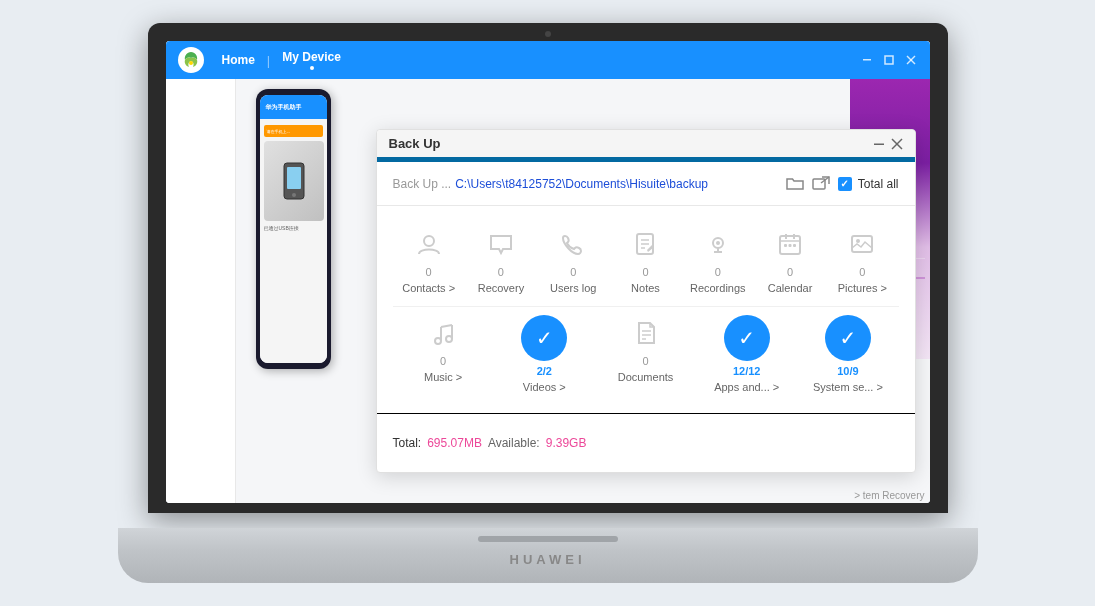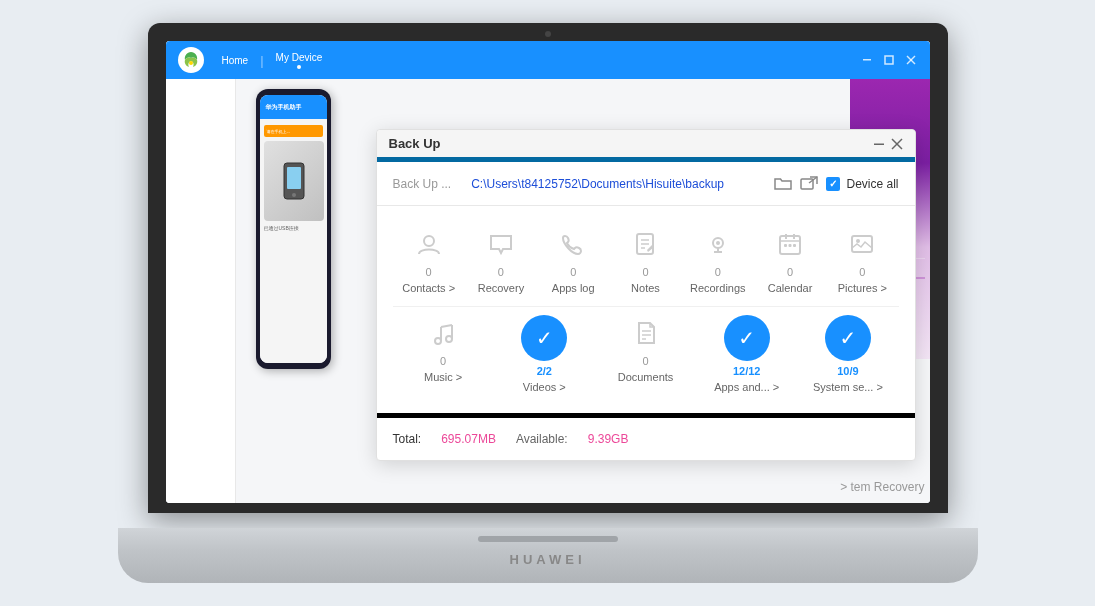--- a/index.html
+++ b/index.html
@@ -109,22 +109,22 @@
       overflow: hidden;
     }
     .hisuite-nav {
       display: flex;
       align-items: center;
       gap: 0;
       flex: 1;
     }
     .nav-item {
       color: white;
-      font-size: 10px;
-      font-weight: 400;
+      font-size: 12px;
+      font-weight: 700;
       padding: 0 8px;
     }
     .nav-divider {
       color: rgba(255,255,255,0.5);
       font-size: 13px;
       padding: 0 4px;
     }
     .nav-item.active {
       color: white;
     }
@@ -263,23 +263,23 @@
       bottom: 100px;
       left: 5px;
       right: 5px;
       height: 1px;
       background: rgba(255,255,255,0.3);
     }
 
     
     .system-recovery {
       position: absolute;
-      bottom: 9px;
+      bottom: 2px;
       right: 5px;
-      font-size: 12px;
+      font-size: 10px;
       color: #999;
     }
 
     
     .backup-dialog {
       position: absolute;
       top: 50px;
       left: 140px;
       width: 540px;
       background: white;
@@ -314,21 +314,21 @@
       color: #999;
       font-size: 10px;
     }
 
     .dialog-path-bar {
       height: 44px;
       border-bottom: 1px solid #e8e8e8;
       display: flex;
       align-items: center;
       padding: 0 16px;
-      gap: 20px;
+      gap: 4px;
     }
     .path-label {
       font-size: 12px;
       color: #999;
       white-space: nowrap;
     }
     .path-value {
       font-size: 12px;
       color: #1d4ed8;
       flex: 1;
@@ -421,24 +421,24 @@
       text-align: center;
     }
 
     .divider-line {
       border: none;
       border-top: 1px solid #f0f0f0;
       margin: 4px 0;
     }
 
     .dialog-footer {
-      padding: 14px 16px;
-      border-top: 5px solid #000000;
-      display: flex;
-      gap: 20px;
+      padding: 22px 16px;
+      border-top: 1px solid #000000;
+      display: flex;
+      gap: 6px;
       font-size: 12px;
       color: #666;
     }
     .footer-total {
       color: #333;
     }
     .footer-value {
       color: #ec4899;
       font-weight: 500;
     }
@@ -563,21 +563,21 @@
                       <svg width="18" height="16" viewBox="0 0 18 16">
                         <rect x="1" y="3" width="12" height="10" rx="1" fill="none" stroke="#888" stroke-width="1.5"></rect>
                         <path d="M10 1 L17 1 L17 8" fill="none" stroke="#888" stroke-width="1.5"></path>
                         <line x1="9" y1="7" x2="17" y2="1" stroke="#888" stroke-width="1.5"></line>
                       </svg>
                     </div>
                     <div class="select-all-area">
                       <div class="checkbox-blue">
                         <span class="checkmark">✓</span>
                       </div>
-                      <span class="select-all-label">Device all</span>
+                      <span class="select-all-label">Total all</span>
                     </div>
                   </div>
                 </div>
 
                 <div class="dialog-items">
                   <div class="items-row">
 
                     <div class="item-cell">
                       <div class="item-icon">
                         <svg width="28" height="28" viewBox="0 0 28 28">
@@ -599,21 +599,21 @@
                       <span class="item-label">Recovery</span>
                     </div>
 
                     <div class="item-cell">
                       <div class="item-icon">
                         <svg width="28" height="28" viewBox="0 0 28 28">
                           <path d="M6 6 C6 6 8 6 9 8 C10 10 10 11 9 12 L8 13 C9 15 12 18 15 19 L16 18 C17 17 18 17 20 18 C22 19 22 21 22 21 C22 22 21 24 19 24 C13 24 4 14 4 8 C4 6 6 6 6 6Z" fill="none" stroke="#ccc" stroke-width="2"></path>
                         </svg>
                       </div>
                       <span class="item-count">0</span>
-                      <span class="item-label">Apps log</span>
+                      <span class="item-label">Users log</span>
                     </div>
 
                     <div class="item-cell">
                       <div class="item-icon">
                         <svg width="28" height="28" viewBox="0 0 28 28">
                           <rect x="6" y="4" width="16" height="20" rx="2" fill="none" stroke="#ccc" stroke-width="2"></rect>
                           <line x1="10" y1="10" x2="18" y2="10" stroke="#ccc" stroke-width="1.5"></line>
                           <line x1="10" y1="14" x2="18" y2="14" stroke="#ccc" stroke-width="1.5"></line>
                           <line x1="10" y1="18" x2="14" y2="18" stroke="#ccc" stroke-width="1.5"></line>
                           <path d="M16 20 L21 15 L22 18 L17 22 Z" fill="#ccc"></path>

